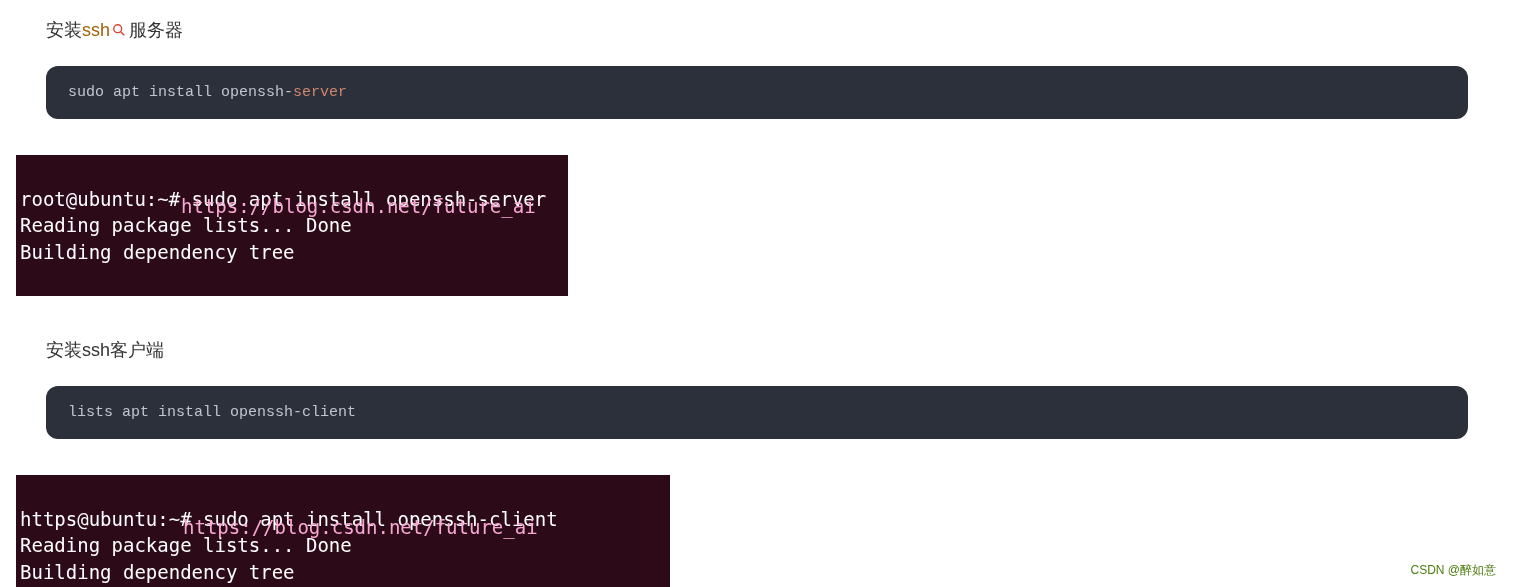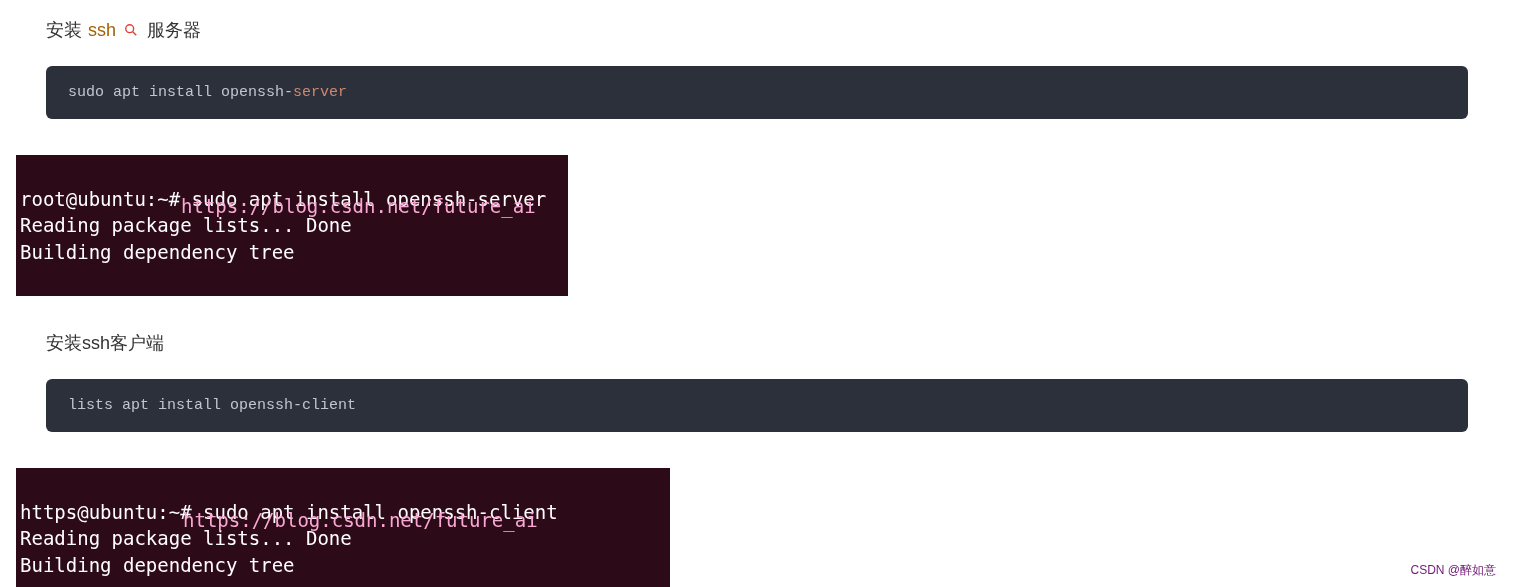--- a/index.html
+++ b/index.html
@@ -11,39 +11,39 @@
     position: relative;
     padding: 0 46px;
     overflow: hidden;
   }
   .heading {
     font-size: 18px;
     color: #333333;
     margin: 18px 0 24px 0;
     display: flex;
     align-items: center;
-    gap: 6px;
+    gap: 0;
   }
   .ssh-highlight {
     color: #a16207;
     font-weight: 500;
   }
   .search-icon {
     width: 16px;
     height: 16px;
     display: inline-flex;
     align-items: center;
     justify-content: center;
     margin-left: 1px;
     margin-right: 2px;
   }
   .search-icon svg { width: 14px; height: 14px; }
   .code-block {
     background: #2b303b;
-    border-radius: 6px;
+    border-radius: 12px;
     padding: 18px 22px;
     margin-bottom: 36px;
     font-family: "Consolas", "Monaco", "Courier New", monospace;
     font-size: 15px;
     color: #c0c5ce;
     white-space: pre;
     overflow-x: auto;
   }
   .tok-orange { color: #d08770; }
   .terminal {
@@ -61,27 +61,27 @@
   .terminal.t1 { width: 552px; }
   .terminal.t2 { width: 654px; }
   .watermark-in-term {
     position: absolute;
     color: #f9a8d4;
     font-family: "Consolas", monospace;
     font-size: 19px;
     pointer-events: none;
     white-space: nowrap;
   }
-  .heading.second { margin-top: 5px; }
+  .heading.second { margin-top: 12px; }
   .corner-watermark {
     position: absolute;
     bottom: 8px;
     right: 18px;
     font-size: 12px;
-    color: #701a75;
+    color: #4d7c0f;
     pointer-events: none;
   }
 </style>
 </head>
 <body>
 
 
 
 
 <div class="heading">

